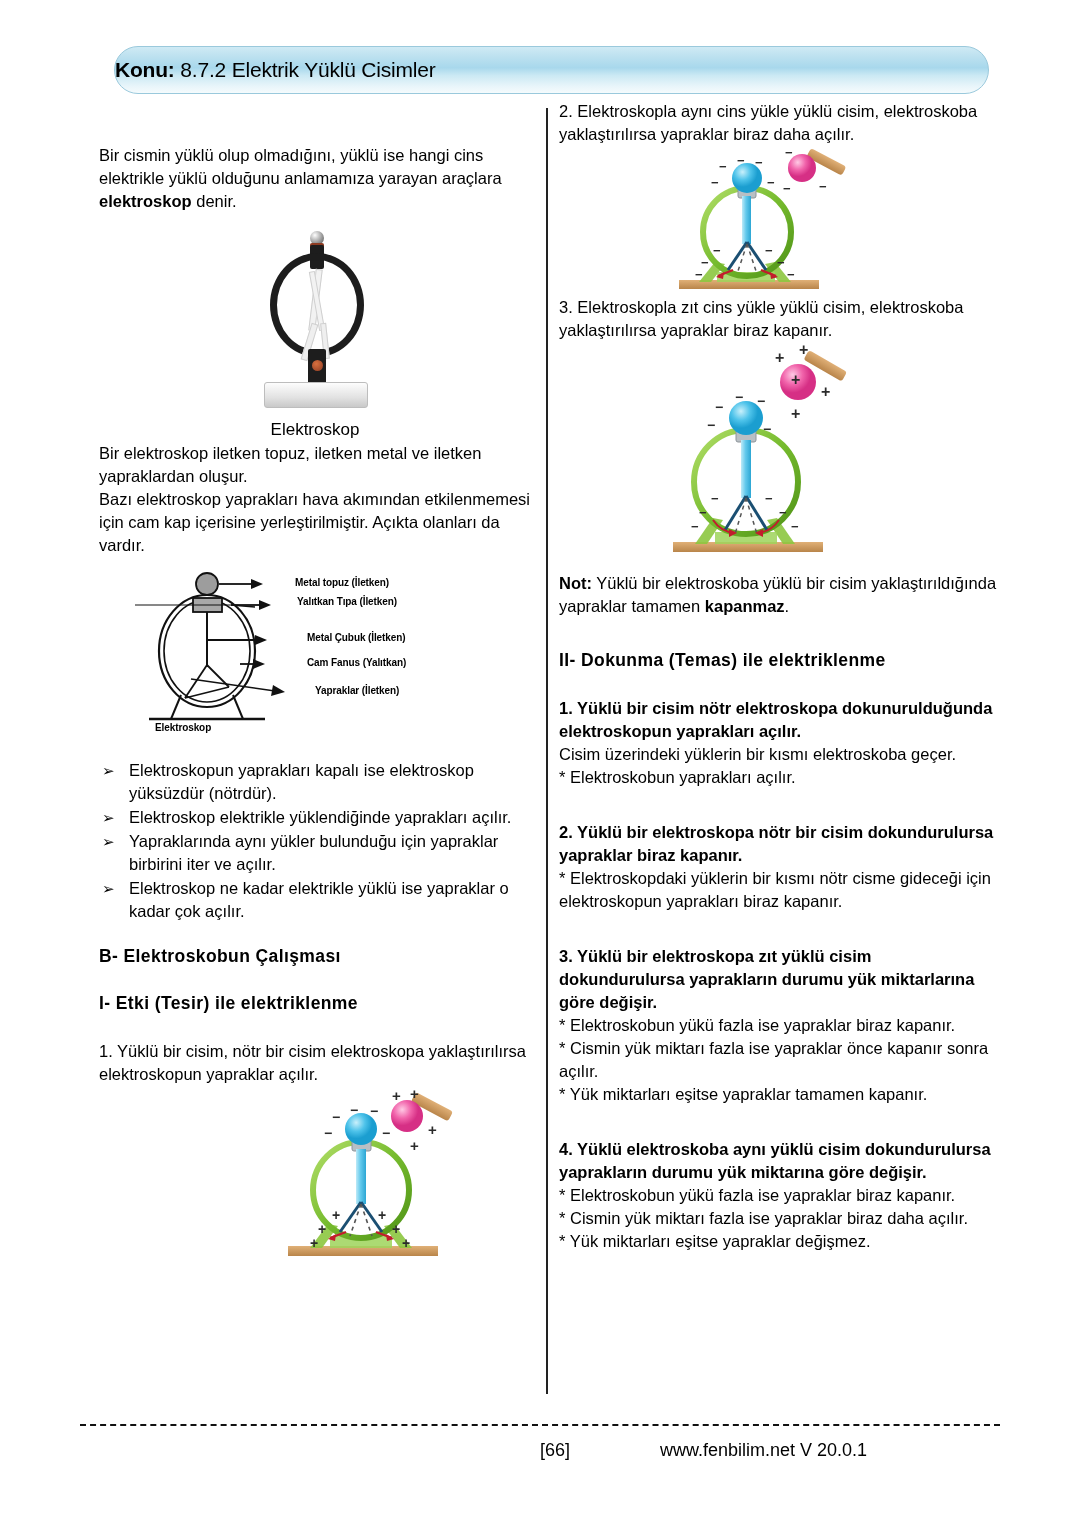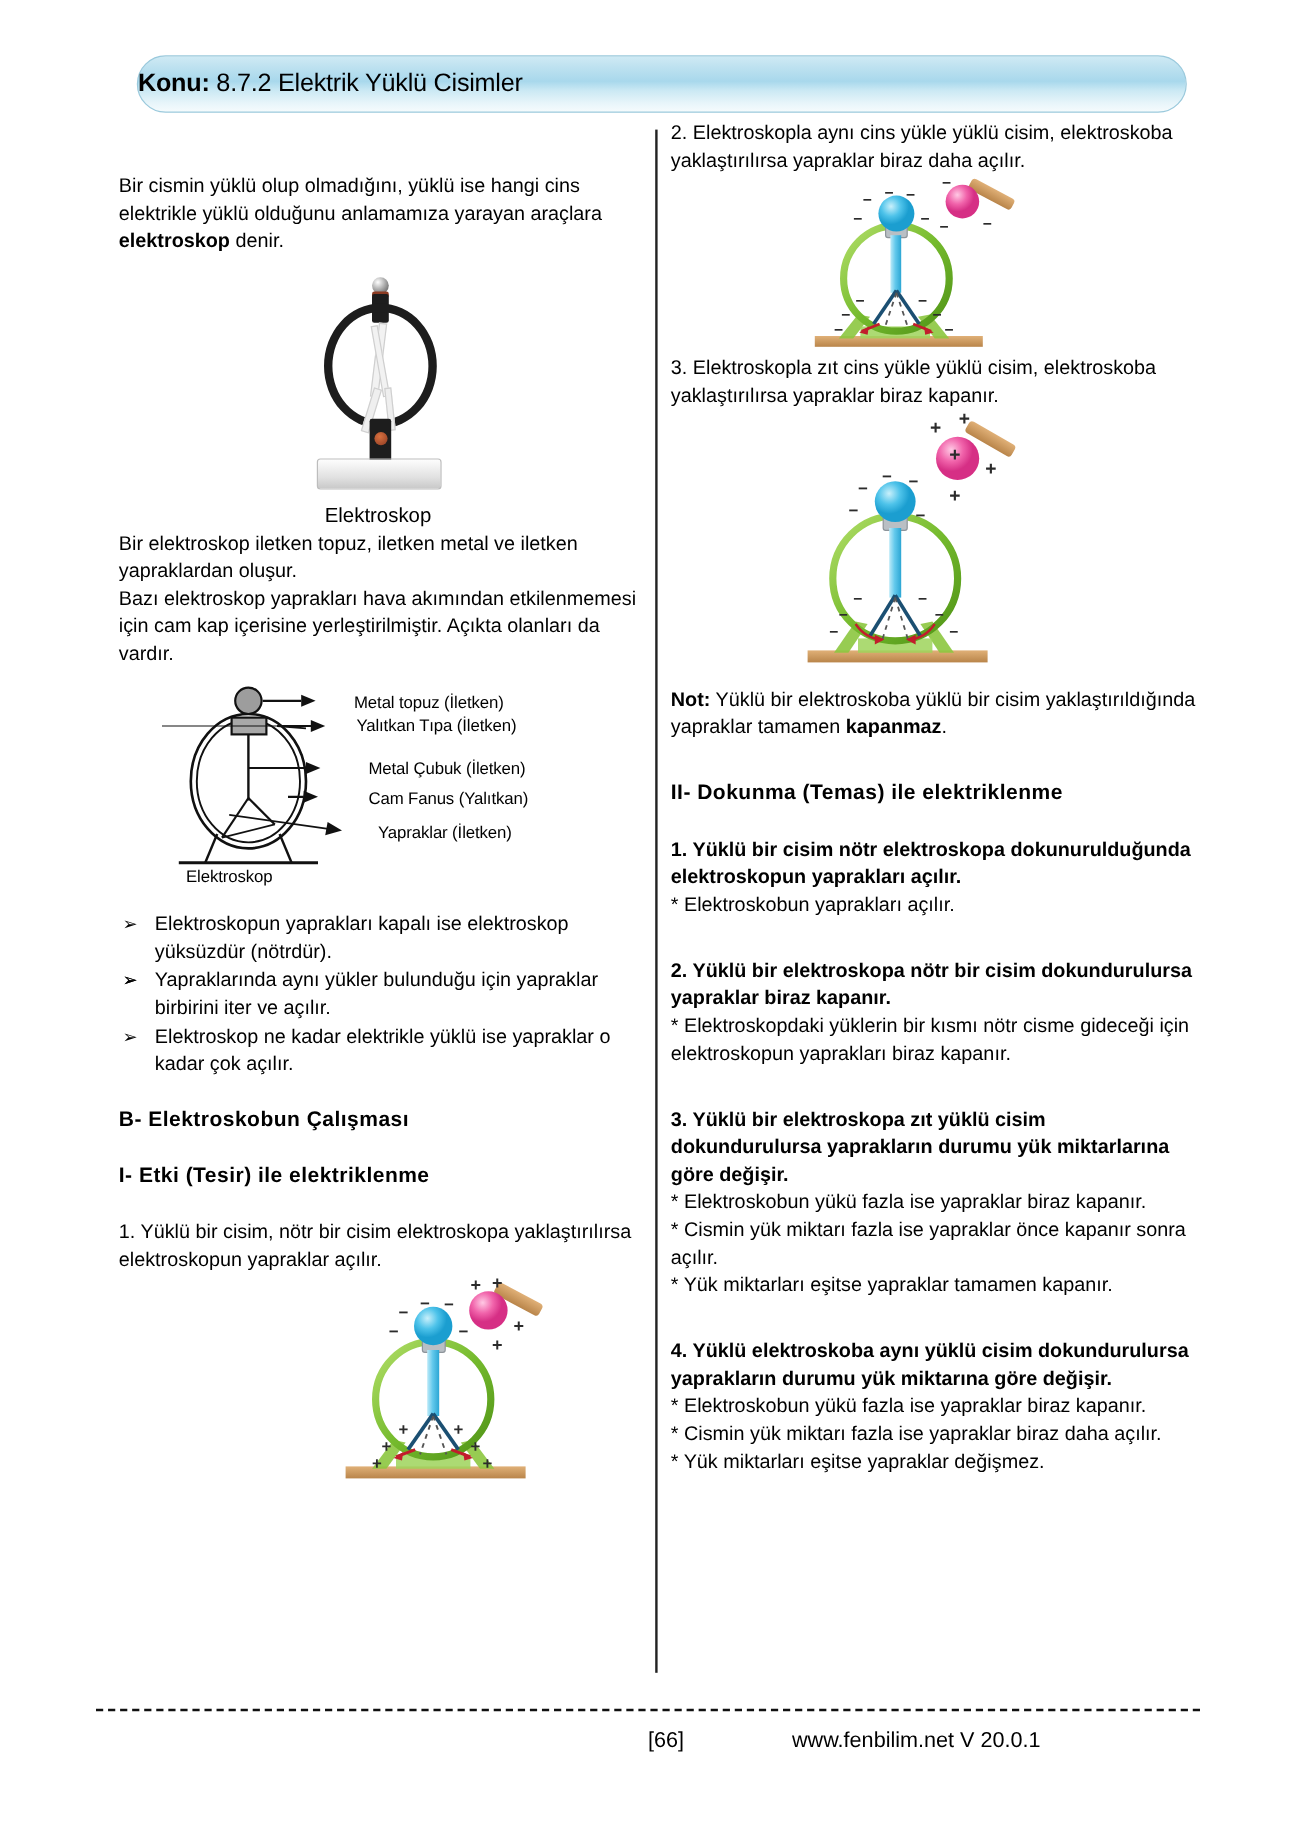--- a/index.html
+++ b/index.html
@@ -208,22 +208,22 @@
 
   
   .labeled-wrap {
     position: relative;
     width: 360px;
     height: 170px;
     margin: 10px auto 0 auto;
   }
   .lbl {
     position: absolute;
-    font-size: 14px;
-    font-weight: normal;
+    font-size: 10px;
+    font-weight: bold;
     white-space: nowrap;
     letter-spacing: -0.1px;
   }
 
   
   .es-wrap { position: relative; margin: 0 auto; }
   .sign {
     position: absolute;
     font-family: "Liberation Sans", sans-serif;
     font-weight: bold;
@@ -318,20 +318,21 @@
 
   <div class="spacer-md"></div>
 
   <ul class="arrow-list">
     <li>
       <span class="bullet-glyph">➢</span>
       <span>Elektroskopun yaprakları kapalı ise elektroskop yüksüzdür (nötrdür).</span>
     </li>
     <li>
       <span class="bullet-glyph">➢</span>
+      <span>Elektroskop elektrikle yüklendiğinde yaprakları açılır.</span>
     </li>
     <li>
       <span class="bullet-glyph">➢</span>
       <span>Yapraklarında aynı yükler bulunduğu için yapraklar birbirini iter ve açılır.</span>
     </li>
     <li>
       <span class="bullet-glyph">➢</span>
       <span>Elektroskop ne kadar elektrikle yüklü ise yapraklar o kadar çok açılır.</span>
     </li>
   </ul>
@@ -560,20 +561,21 @@
 
   <p class="para">
     <b>Not:</b><span> Yüklü bir elektroskoba yüklü bir cisim yaklaştırıldığında yapraklar tamamen </span><b>kapanmaz</b><span>.</span>
   </p>
 
   <div class="spacer-lg"></div>
   <div class="h-sec">II-  Dokunma (Temas) ile elektriklenme</div>
   <div class="spacer-md"></div>
 
   <p class="para bold">1. Yüklü bir cisim nötr elektroskopa dokunurulduğunda elektroskopun yaprakları açılır.</p>
+  <p class="para">Cisim üzerindeki yüklerin bir kısmı elektroskoba geçer.</p>
   <p class="para">* Elektroskobun yaprakları açılır.</p>
 
   <div class="spacer-lg"></div>
 
   <p class="para bold">2. Yüklü bir elektroskopa nötr bir cisim dokundurulursa yapraklar biraz kapanır.</p>
   <p class="para">* Elektroskopdaki yüklerin bir kısmı nötr cisme gideceği için elektroskopun yaprakları biraz kapanır.</p>
 
   <div class="spacer-lg"></div>
 
   <p class="para bold">3. Yüklü bir elektroskopa zıt yüklü cisim dokundurulursa yaprakların durumu yük miktarlarına göre değişir.</p>

